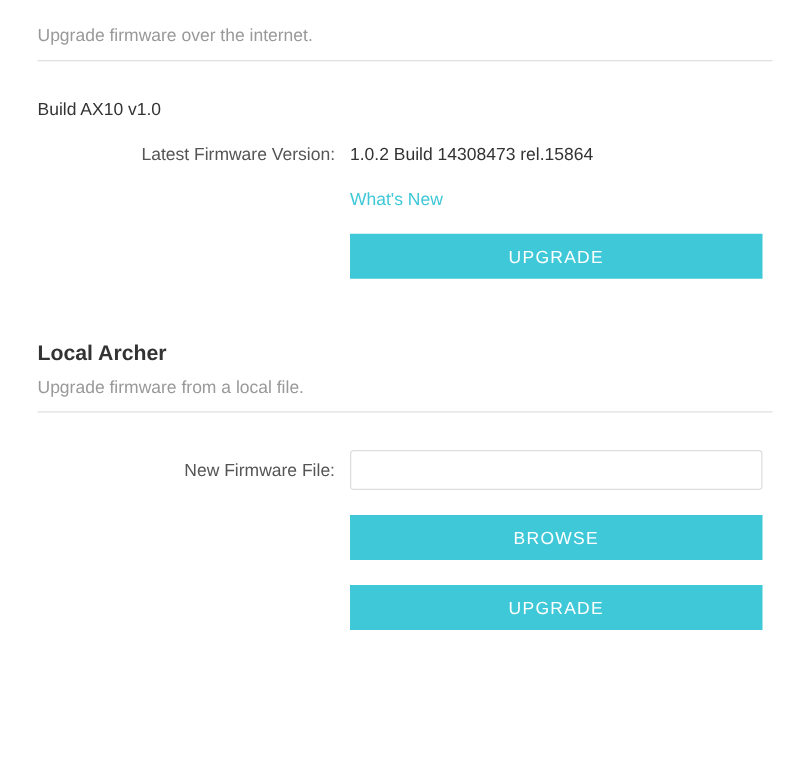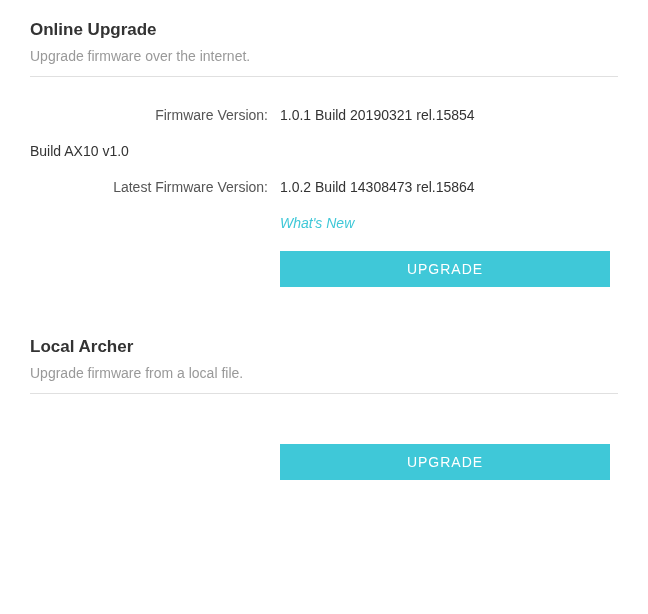--- a/index.html
+++ b/index.html
@@ -45,21 +45,20 @@
     }
     .form-value {
       font-size: 14px;
       color: #333;
     }
     .link {
       color: #3fc8d8;
       font-size: 14px;
       cursor: pointer;
       text-decoration: none;
-      font-style: italic;
     }
     .button-row {
       display: flex;
       margin-bottom: 20px;
     }
     .button-spacer {
       width: 250px;
       flex-shrink: 0;
     }
     .btn {
@@ -85,28 +84,23 @@
       border-radius: 3px;
       font-size: 14px;
       color: #333;
       background: #fff;
     }
   </style>
 </head>
 <body>
 
 <div>
-  <h2 class="section-title">Online Upgrade</h2>
   <p class="section-subtitle">Upgrade firmware over the internet.</p>
   <hr class="divider">
 
-  <div class="form-row">
-    <div class="form-label">Firmware Version:</div>
-    <div class="form-value">1.0.1 Build 20190321 rel.15854</div>
-  </div>
 
   <div class="form-row">
     <div class="form-value">Build AX10 v1.0</div>
   </div>
 
   <div class="form-row">
     <div class="form-label">Latest Firmware Version:</div>
     <div class="form-value">1.0.2 Build 14308473 rel.15864</div>
   </div>
 
@@ -121,22 +115,27 @@
   </div>
 </div>
 
 <div class="section-gap"></div>
 
 <div>
   <h2 class="section-title">Local Archer</h2>
   <p class="section-subtitle">Upgrade firmware from a local file.</p>
   <hr class="divider">
 
+  <div class="form-row">
+    <div class="form-label">New Firmware File:</div>
+    <input type="text" class="text-input" value="" style="">
+  </div>
 
   <div class="button-row">
     <div class="button-spacer"></div>
+    <button class="btn">BROWSE</button>
   </div>
 
   <div class="button-row">
     <div class="button-spacer"></div>
     <button class="btn">UPGRADE</button>
   </div>
 </div>
 
 </body></html>

